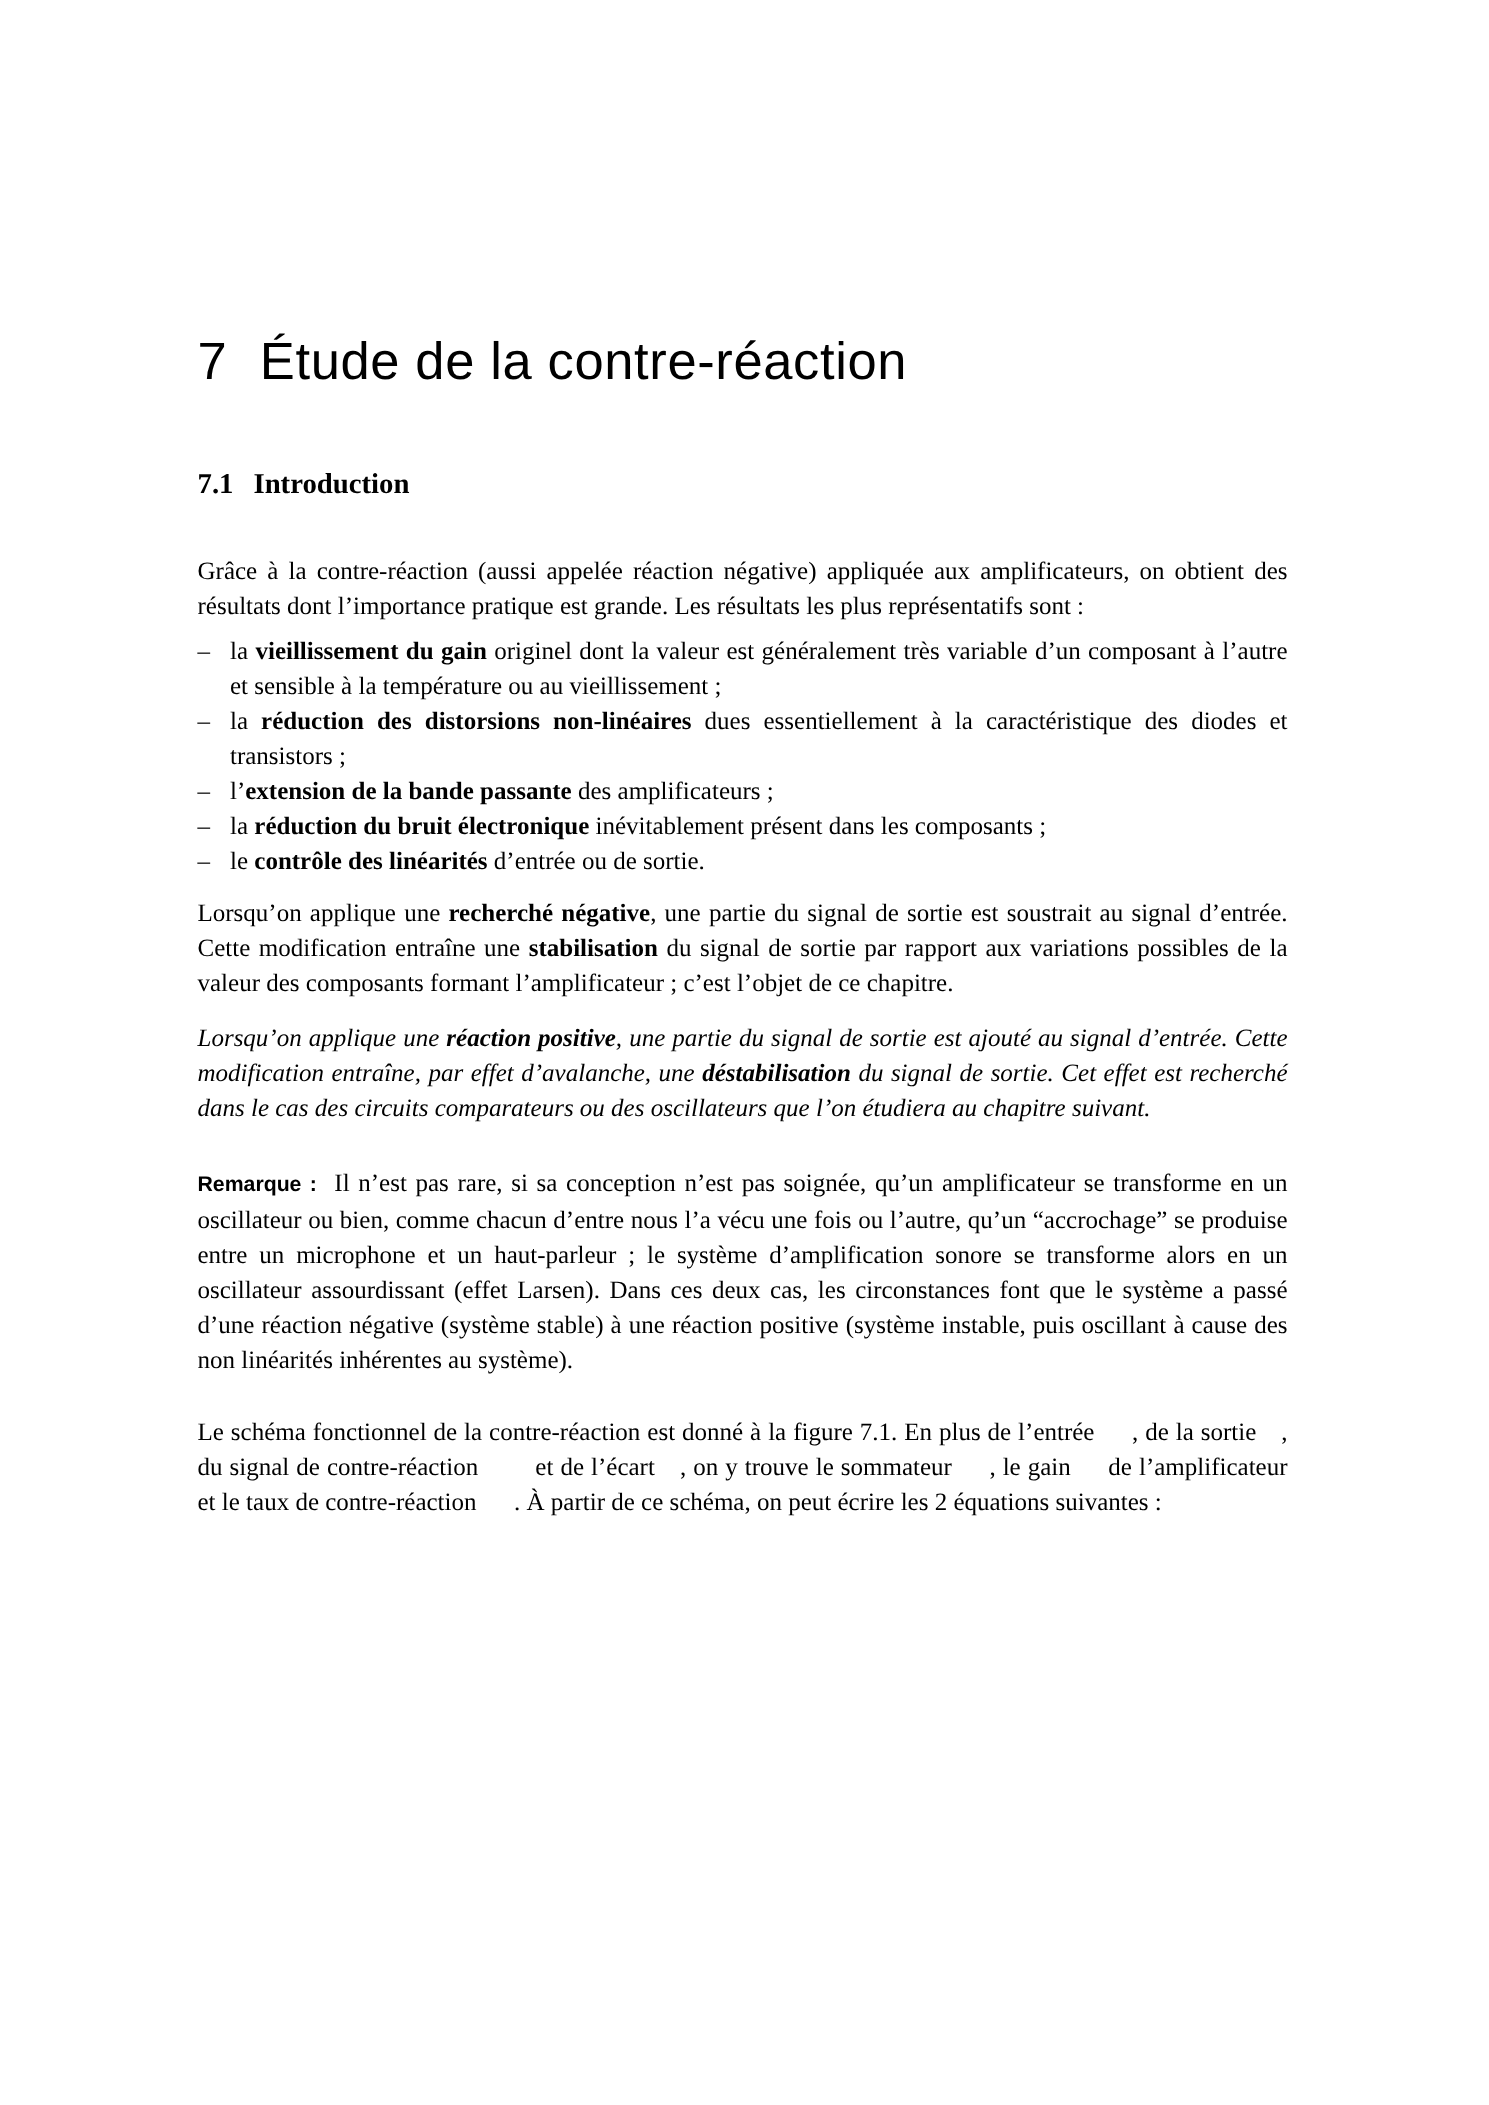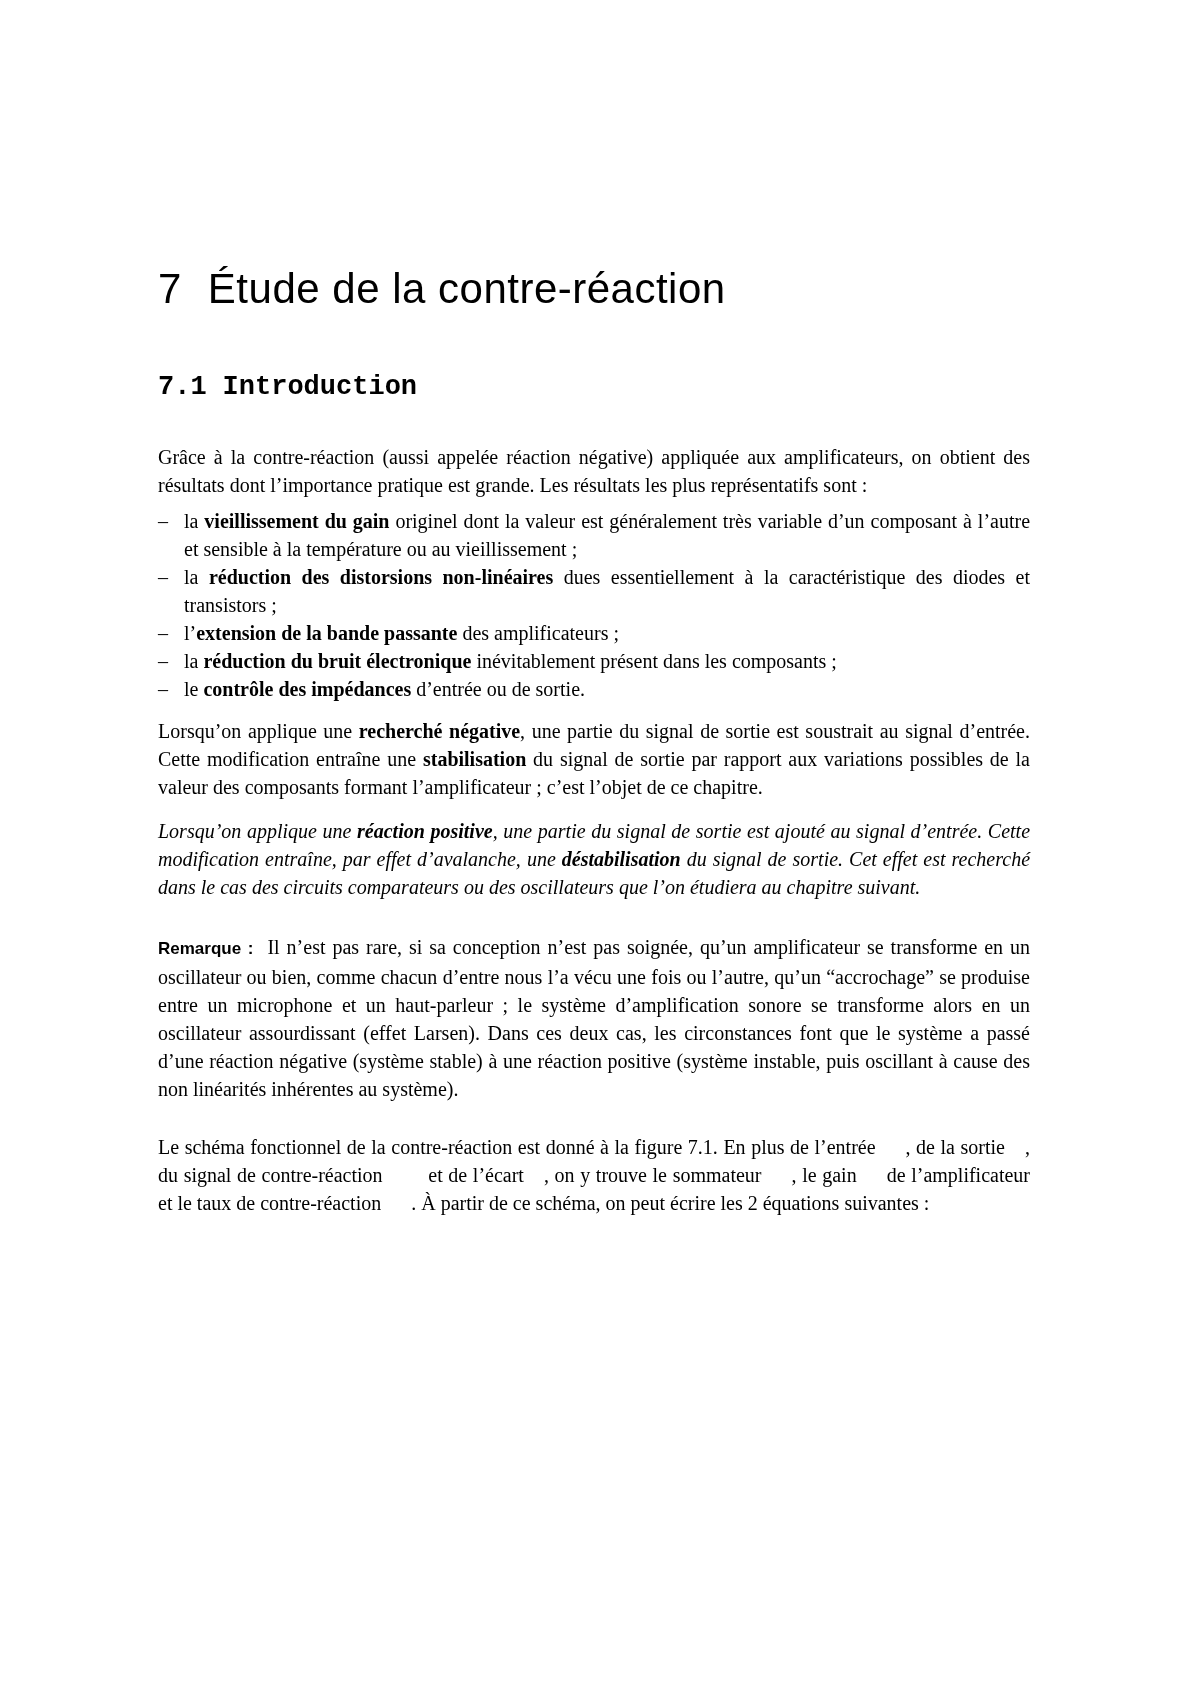--- a/index.html
+++ b/index.html
@@ -20,23 +20,23 @@
     padding-top: 265px;
     font-family: "Liberation Sans", "DejaVu Sans", sans-serif;
     font-weight: 500;
     font-size: 42px;
     line-height: 48px;
     letter-spacing: 0.5px;
   }
   h1.chapter .ch-num { margin-right: 26px; }
   h2.section {
     margin: 0;
-    font-family: Liberation Mono, monospace;
+    font-family: Liberation Serif, serif;
     font-weight: 700;
-    font-size: 27px;
+    font-size: 23px;
     line-height: 32px;
   }
   h2.section .sec-num { margin-right: 16px; }
   #sec-7-1 { margin-top: 58px; }
   #sec-7-2 { margin-top: 64px; }
   .body-par {
     margin: 0;
     font-family: "Liberation Serif", "DejaVu Serif", serif;
     font-size: 20px;
     line-height: 28px;
@@ -109,21 +109,21 @@
       <li>
         <span class="dash">–</span>
         <span class="li-body"><span>l’</span><b>extension de la bande passante</b><span> des amplificateurs&nbsp;;</span></span>
       </li>
       <li>
         <span class="dash">–</span>
         <span class="li-body"><span>la </span><b>réduction du bruit électronique</b><span> inévitablement présent dans les composants&nbsp;;</span></span>
       </li>
       <li>
         <span class="dash">–</span>
-        <span class="li-body"><span>le </span><b>contrôle des impédances</b><span> d’entrée ou de sortie.</span></span>
+        <span class="li-body"><span>le </span><b>contrôle des linéarités</b><span> d’entrée ou de sortie.</span></span>
       </li>
     </ul>
 
     <p class="body-par" id="par-neg"><span>Lorsqu’on applique une </span><b>recherché négative</b><span>, une partie du signal de sortie est soustrait au signal d’entrée. Cette modification entraîne une </span><b>stabilisation</b><span> du signal de sortie par rapport aux variations possibles de la valeur des composants formant l’amplificateur&nbsp;; c’est l’objet de ce chapitre.</span></p>
 
     <p class="body-par" id="par-pos"><span>Lorsqu’on applique une </span><b>réaction positive</b><span>, une partie du signal de sortie est ajouté au signal d’entrée. Cette modification entraîne, par effet d’avalanche, une </span><b>déstabilisation</b><span> du signal de sortie. Cet effet est recherché dans le cas des circuits comparateurs ou des oscillateurs que l’on étudiera au chapitre suivant.</span></p>
 
     <p class="body-par" id="par-remark"><span class="remark-label">Remarque&nbsp;:</span><span>Il n’est pas rare, si sa conception n’est pas soignée, qu’un amplificateur se transforme en un oscillateur ou bien, comme chacun d’entre nous l’a vécu une fois ou l’autre, qu’un “accrochage” se produise entre un microphone et un haut-parleur&nbsp;; le système d’amplification sonore se transforme alors en un oscillateur assourdissant (effet Larsen). Dans ces deux cas, les circonstances font que le système a passé d’une réaction négative (système stable) à une réaction positive (système instable, puis oscillant à cause des non linéarités inhérentes au système).</span></p>
 
 

